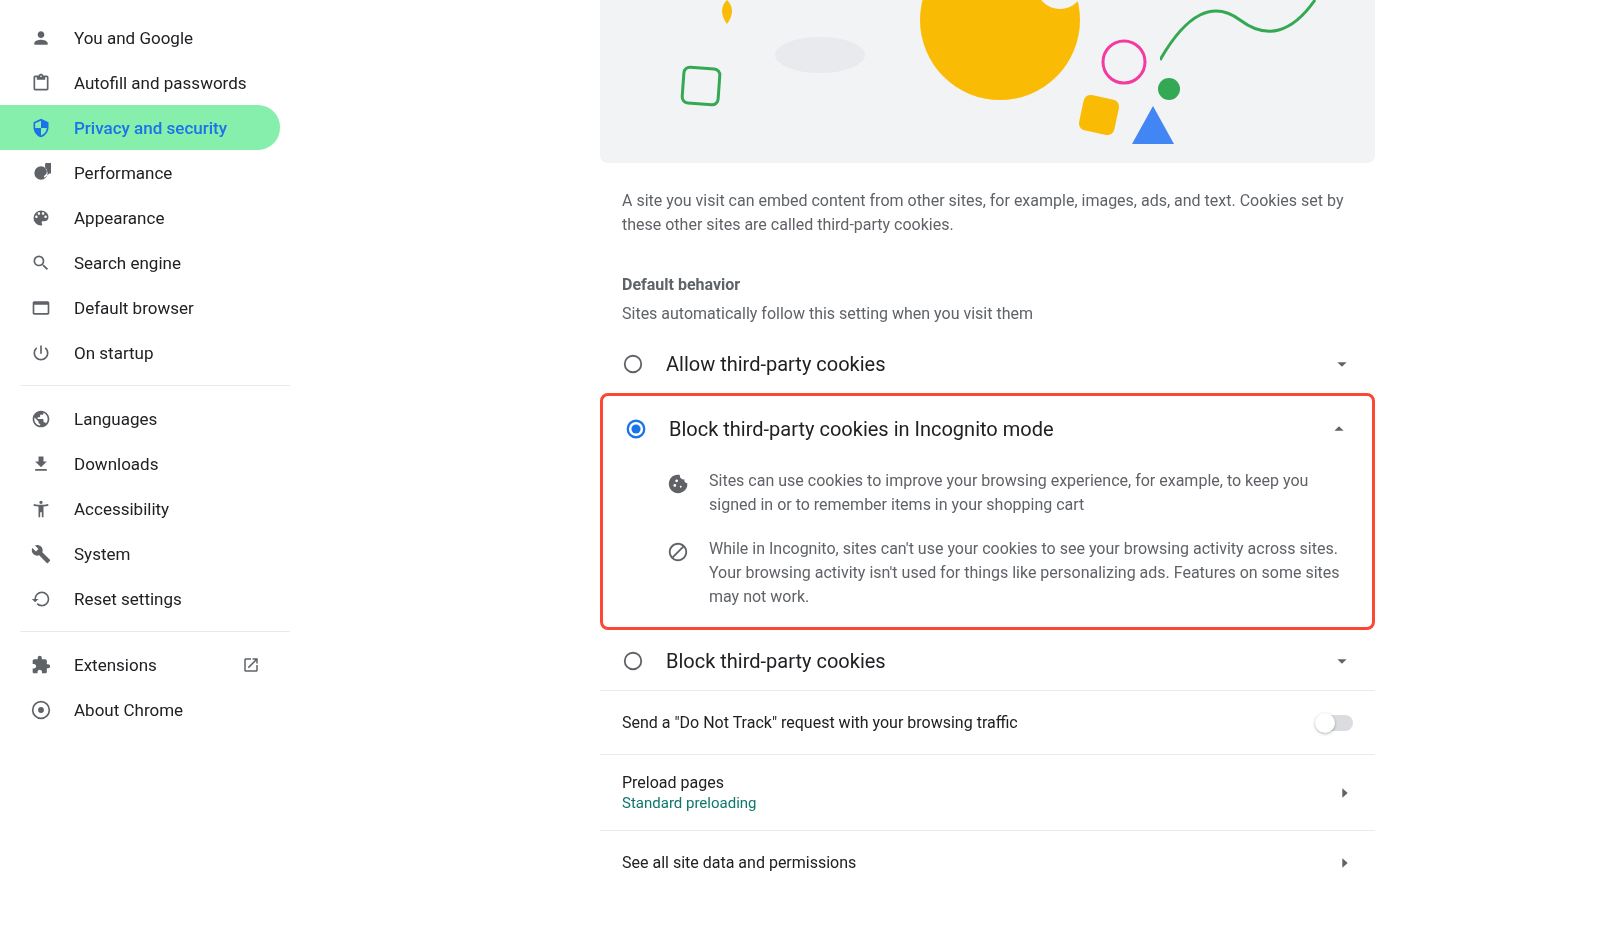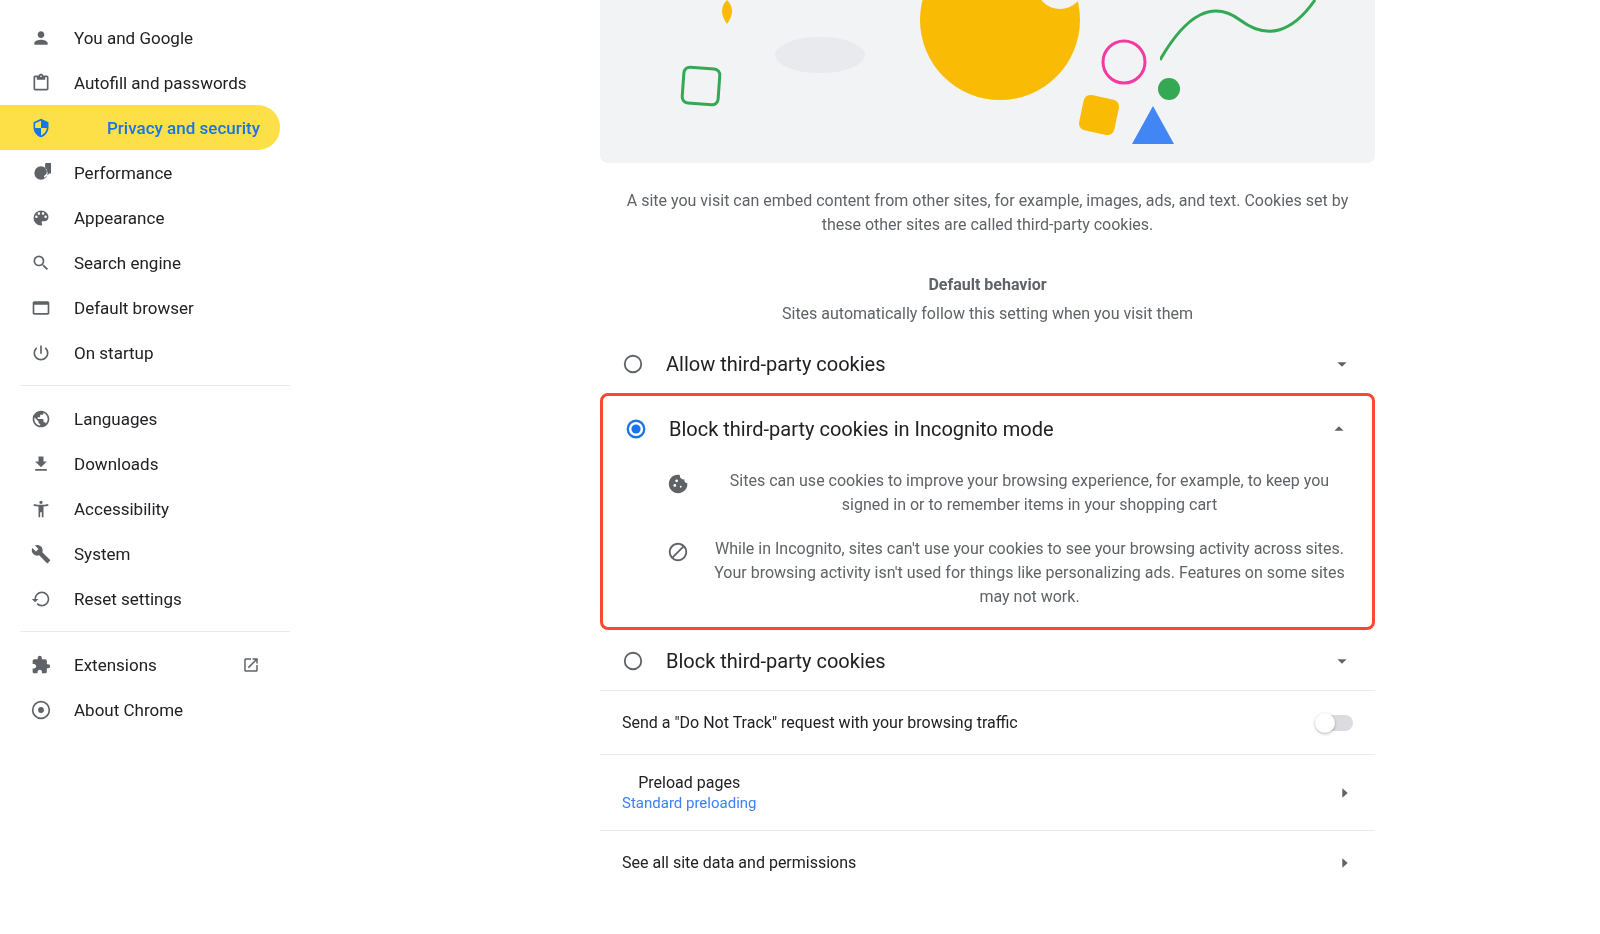--- a/index.html
+++ b/index.html
@@ -1,48 +1,48 @@
 <!DOCTYPE html>
 <html><head>
   <meta charset="utf-8">
   <style>
     * { box-sizing: border-box; margin: 0; padding: 0; }
     body { font-family: -apple-system, BlinkMacSystemFont, "Segoe UI", Roboto, Arial, sans-serif; background: #fff; color: #202124; width: 1600px; height: 934px; overflow: hidden; position: relative; }
     .container { display: flex; width: 100%; height: 100%; }
     
     .sidebar { width: 290px; padding-top: 15px; }
     .sidebar-item { display: flex; align-items: center; height: 45px; padding-left: 30px; font-size: 17px; color: #202124; cursor: pointer; border-radius: 0 22px 22px 0; margin-right: 10px; }
-    .sidebar-item.active { background: #fde047; color: #1a73e8; font-weight: 500; gap: 33px; }
+    .sidebar-item.active { background: #86efac; color: #1a73e8; font-weight: 500; }
     .sidebar-item .icon { width: 22px; height: 22px; margin-right: 22px; color: #5f6368; display: flex; align-items: center; justify-content: center; flex-shrink: 0; }
     .sidebar-item.active .icon { color: #1a73e8; }
     .sidebar-divider { height: 1px; background: #e8eaed; margin: 10px 0 10px 20px; }
     .ext-link { margin-left: auto; margin-right: 20px; color: #5f6368; }
     
-    .main { flex: 1; display: flex; justify-content: flex-start; padding-left: 310px; text-align: center; }
+    .main { flex: 1; display: flex; justify-content: flex-start; padding-left: 310px; }
     .content { width: 775px; }
     
     .hero { height: 163px; background: #f1f3f4; position: relative; overflow: hidden; border-radius: 0 0 8px 8px; }
     .hero svg { position: absolute; }
     
     .intro-text { padding: 26px 22px 0 22px; color: #5f6368; font-size: 16px; line-height: 1.5; }
     
     .section-title { padding: 38px 22px 0 22px; color: #5f6368; font-size: 16px; font-weight: 700; }
     .section-desc { padding: 10px 22px 10px 22px; color: #5f6368; font-size: 16px; }
     
     .option-row { display: flex; align-items: center; padding: 16px 22px; border-top: 1px solid transparent; font-size: 20px; cursor: pointer; min-height: 60px; }
     .radio { width: 22px; height: 22px; margin-right: 22px; flex-shrink: 0; }
     .expand-icon { margin-left: auto; color: #5f6368; }
     
     .highlight-box { border: 3px solid #fc4733; border-radius: 8px; padding: 0; }
     .highlight-box .option-row { padding-top: 20px; padding-bottom: 20px; }
     .detail-row { display: flex; padding: 8px 22px 12px 64px; color: #5f6368; font-size: 16px; line-height: 1.5; }
     .detail-row .di { width: 22px; height: 22px; margin-right: 20px; flex-shrink: 0; color: #5f6368; margin-top: 4px; }
     
     .setting-row { display: flex; align-items: center; padding: 18px 22px; font-size: 16px; border-top: 1px solid #e8eaed; min-height: 64px; }
-    .setting-row .sub { color: #3b82f6; font-size: 15px; margin-top: 2px; }
+    .setting-row .sub { color: #0f766e; font-size: 15px; margin-top: 2px; }
     .toggle { margin-left: auto; }
     .toggle-track { width: 36px; height: 16px; background: #dadce0; border-radius: 8px; position: relative; }
     .toggle-thumb { width: 20px; height: 20px; background: #fff; border-radius: 50%; position: absolute; left: -2px; top: -2px; box-shadow: 0 1px 3px rgba(0,0,0,0.3); }
     .chevron-right { margin-left: auto; color: #5f6368; }
     
     svg { display: block; }
   </style>
 </head>
 <body>
 

